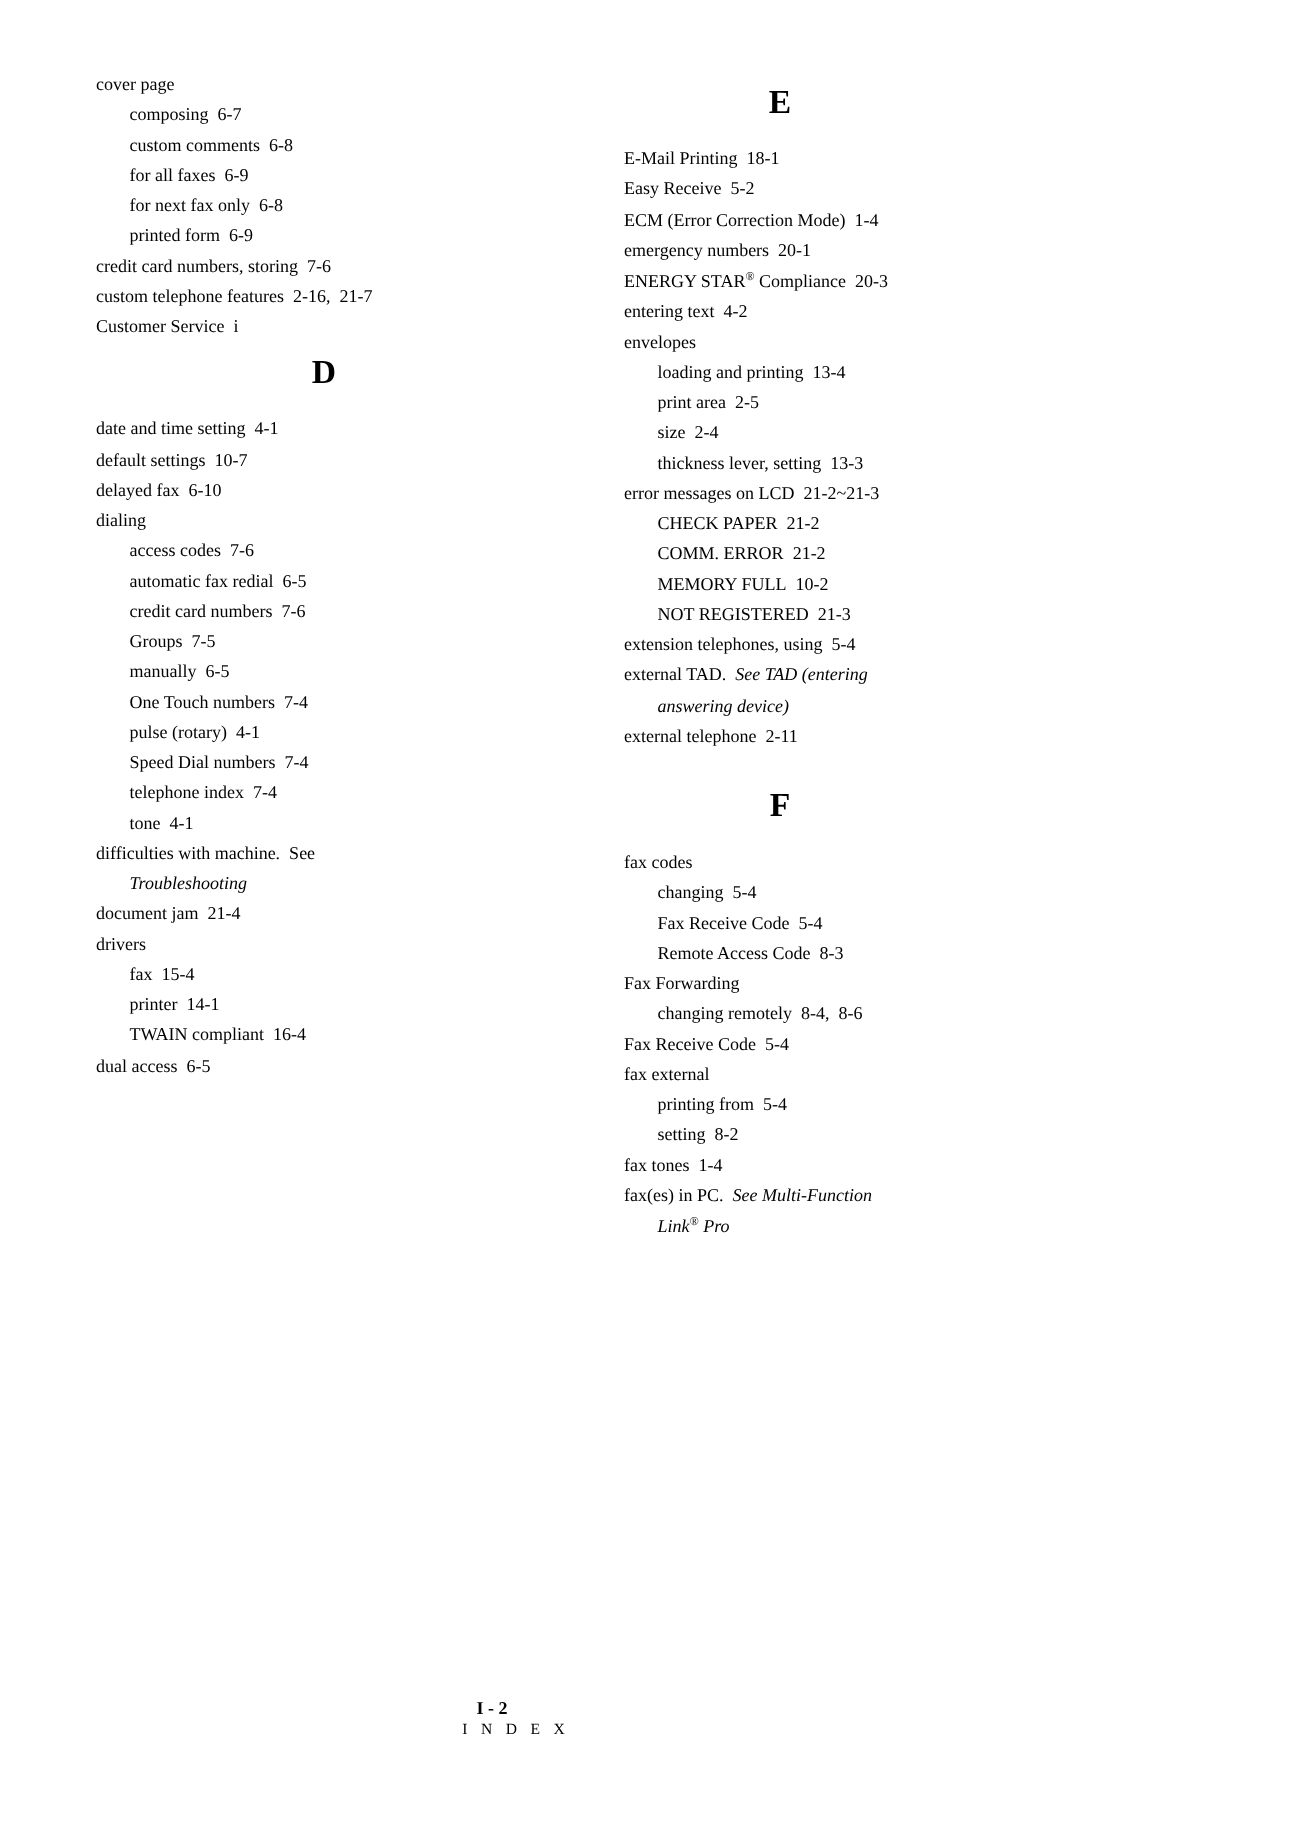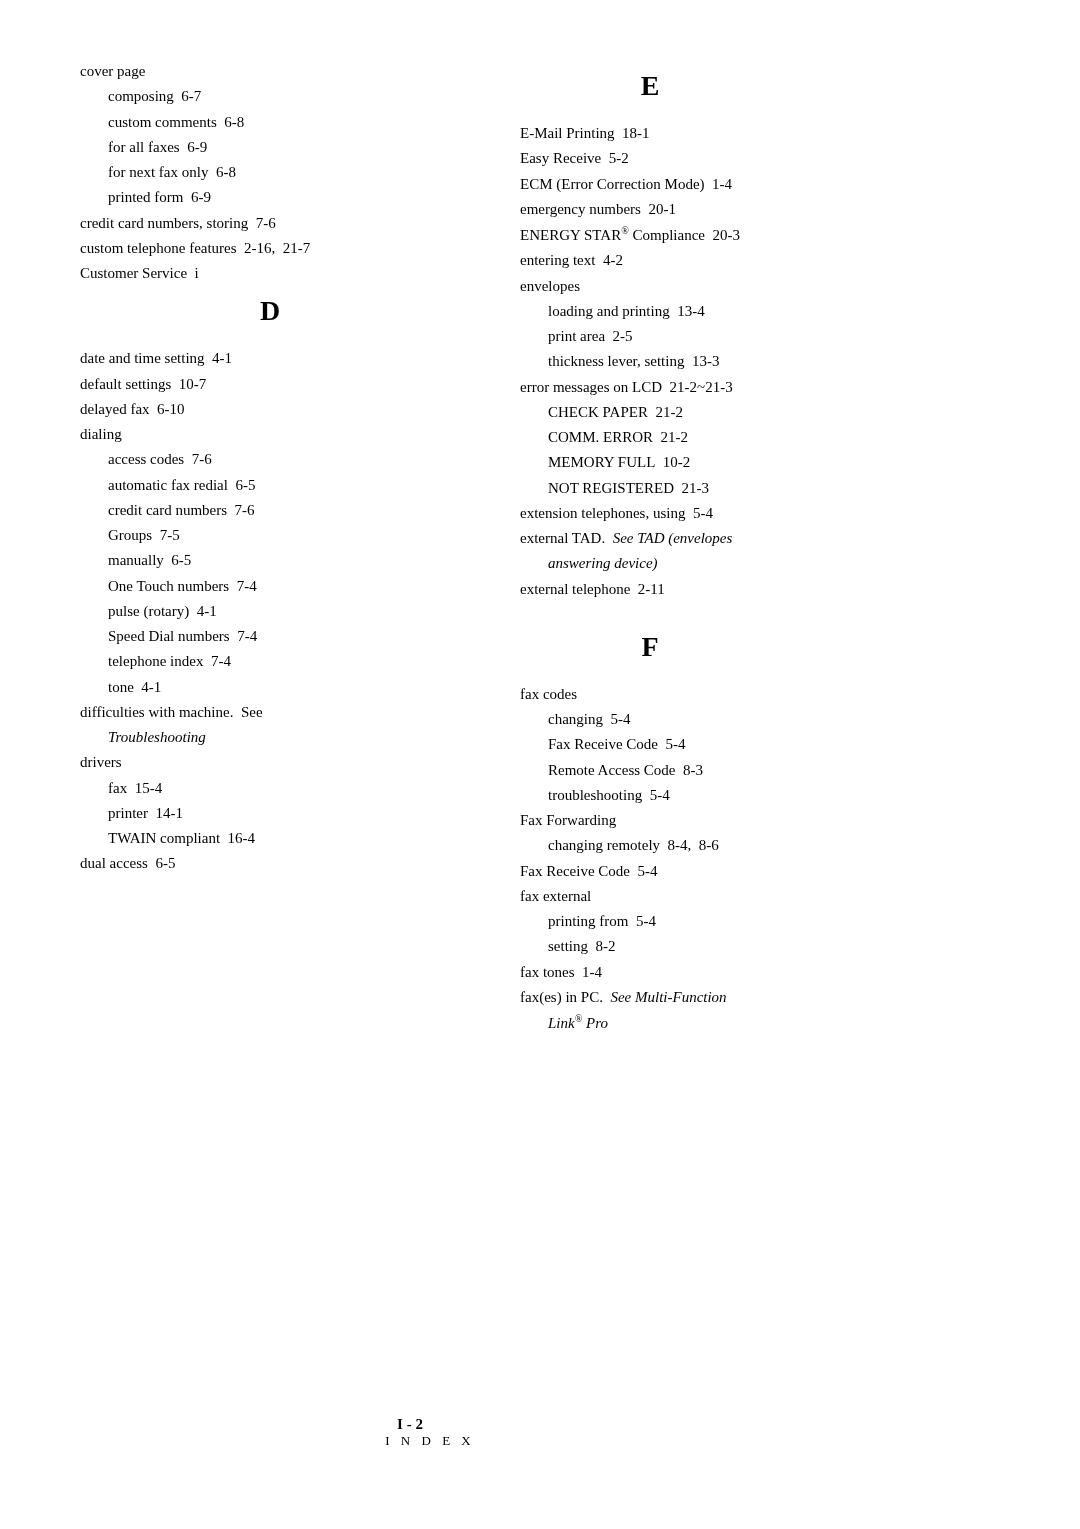--- a/index.html
+++ b/index.html
@@ -121,20 +121,21 @@
         <div class="entry sub1">credit card numbers&nbsp; 7-6</div>
         <div class="entry sub1">Groups&nbsp; 7-5</div>
         <div class="entry sub1">manually&nbsp; 6-5</div>
         <div class="entry sub1">One Touch numbers&nbsp; 7-4</div>
         <div class="entry sub1">pulse (rotary)&nbsp; 4-1</div>
         <div class="entry sub1">Speed Dial numbers&nbsp; 7-4</div>
         <div class="entry sub1">telephone index&nbsp; 7-4</div>
         <div class="entry sub1">tone&nbsp; 4-1</div>
         <div class="entry top-level">difficulties with machine.&nbsp; See</div>
         <div class="entry sub1"><em>Troubleshooting</em></div>
+        <div class="entry top-level">document jam&nbsp; 21-4</div>
         <div class="entry top-level">drivers</div>
         <div class="entry sub1">fax&nbsp; 15-4</div>
         <div class="entry sub1">printer&nbsp; 14-1</div>
         <div class="entry sub1">TWAIN compliant&nbsp; 16-4</div>
         <div class="entry top-level">dual access&nbsp; 6-5</div>
       </div>
     </div>
 
     <div class="col-right">
 
@@ -143,40 +144,40 @@
 
         <div class="entry top-level">E-Mail Printing&nbsp; 18-1</div>
         <div class="entry top-level">Easy Receive&nbsp; 5-2</div>
         <div class="entry top-level">ECM (Error Correction Mode)&nbsp; 1-4</div>
         <div class="entry top-level">emergency numbers&nbsp; 20-1</div>
         <div class="entry top-level">ENERGY STAR<sup>®</sup> Compliance&nbsp; 20-3</div>
         <div class="entry top-level">entering text&nbsp; 4-2</div>
         <div class="entry top-level">envelopes</div>
         <div class="entry sub1">loading and printing&nbsp; 13-4</div>
         <div class="entry sub1">print area&nbsp; 2-5</div>
+        <div class="entry sub1">size&nbsp; 2-4</div>
         <div class="entry sub1">thickness lever, setting&nbsp; 13-3</div>
         <div class="entry top-level">error messages on LCD&nbsp; 21-2~21-3</div>
         <div class="entry sub1">CHECK PAPER&nbsp; 21-2</div>
         <div class="entry sub1">COMM. ERROR&nbsp; 21-2</div>
         <div class="entry sub1">MEMORY FULL&nbsp; 10-2</div>
         <div class="entry sub1">NOT REGISTERED&nbsp; 21-3</div>
         <div class="entry top-level">extension telephones, using&nbsp; 5-4</div>
-        <div class="entry top-level">external TAD.&nbsp; <em>See TAD (envelopes</em></div>
+        <div class="entry top-level">external TAD.&nbsp; <em>See TAD (entering</em></div>
         <div class="entry sub1"><em>answering device)</em></div>
         <div class="entry top-level">external telephone&nbsp; 2-11</div>
       </div>
 
       <div style="margin-top: 30px;">
         <div class="section-header">F</div>
 
         <div class="entry top-level">fax codes</div>
         <div class="entry sub1">changing&nbsp; 5-4</div>
         <div class="entry sub1">Fax Receive Code&nbsp; 5-4</div>
         <div class="entry sub1">Remote Access Code&nbsp; 8-3</div>
-        <div class="entry sub1">troubleshooting&nbsp; 5-4</div>
         <div class="entry top-level">Fax Forwarding</div>
         <div class="entry sub1">changing remotely&nbsp; 8-4,&nbsp; 8-6</div>
         <div class="entry top-level">Fax Receive Code&nbsp; 5-4</div>
         <div class="entry top-level">fax external</div>
         <div class="entry sub1">printing from&nbsp; 5-4</div>
         <div class="entry sub1">setting&nbsp; 8-2</div>
         <div class="entry top-level">fax tones&nbsp; 1-4</div>
         <div class="entry top-level">fax(es) in PC.&nbsp; <em>See Multi-Function</em></div>
         <div class="entry sub1"><em>Link<sup>®</sup> Pro</em></div>
       </div>

